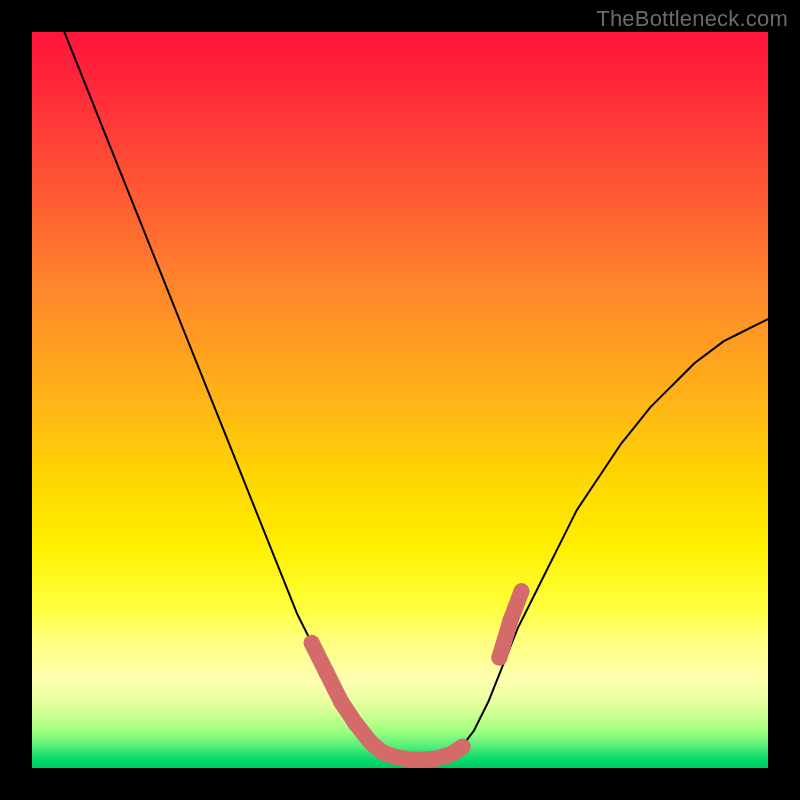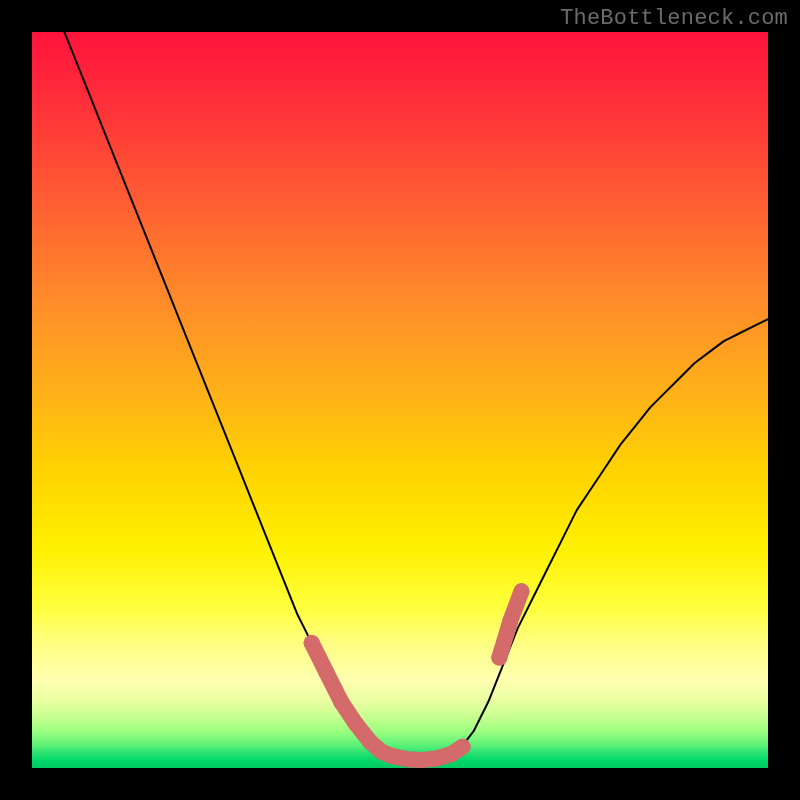--- a/index.html
+++ b/index.html
@@ -53,21 +53,20 @@
   }
   .watermark {
     position: absolute;
     top: 6px;
     right: 12px;
     color: #6b6b6b;
     font-size: 22px;
     font-weight: 500;
     letter-spacing: 0.2px;
     user-select: none;
-    font-family: Liberation Mono, monospace;
   }
 </style>
 </head>
 <body>
 
 <div class="frame">
   <div class="watermark">TheBottleneck.com</div>
   <div class="plot-area">
     <svg id="chart-svg" class="curve-svg" viewBox="0 0 736 736" preserveAspectRatio="none">
         <path d="M0.00 -80.96 L14.72 -44.16 L29.44 -7.36 L44.16 29.44 L58.88 66.24 L73.60 103.04 L88.32 139.84 L103.04 176.64 L117.76 213.44 L132.48 250.24 L147.20 287.04 L161.92 323.84 L176.64 360.64 L191.36 397.44 L206.08 434.24 L220.80 471.04 L235.52 507.84 L250.24 544.64 L264.96 581.44 L279.68 610.88 L294.40 640.32 L309.12 669.76 L323.84 691.84 L338.56 710.24 L353.28 721.28 L368.00 727.17 L382.72 728.64 L397.44 728.64 L412.16 727.17 L426.88 718.34 L441.60 699.20 L456.32 669.76 L471.04 632.96 L485.76 596.16 L500.48 566.72 L515.20 537.28 L529.92 507.84 L544.64 478.40 L559.36 456.32 L574.08 434.24 L588.80 412.16 L603.52 393.76 L618.24 375.36 L632.96 360.64 L647.68 345.92 L662.40 331.20 L677.12 320.16 L691.84 309.12 L706.56 301.76 L721.28 294.40 L736.00 287.04" fill="none" stroke="#000000" stroke-width="2" stroke-linecap="round" stroke-linejoin="round"></path>

